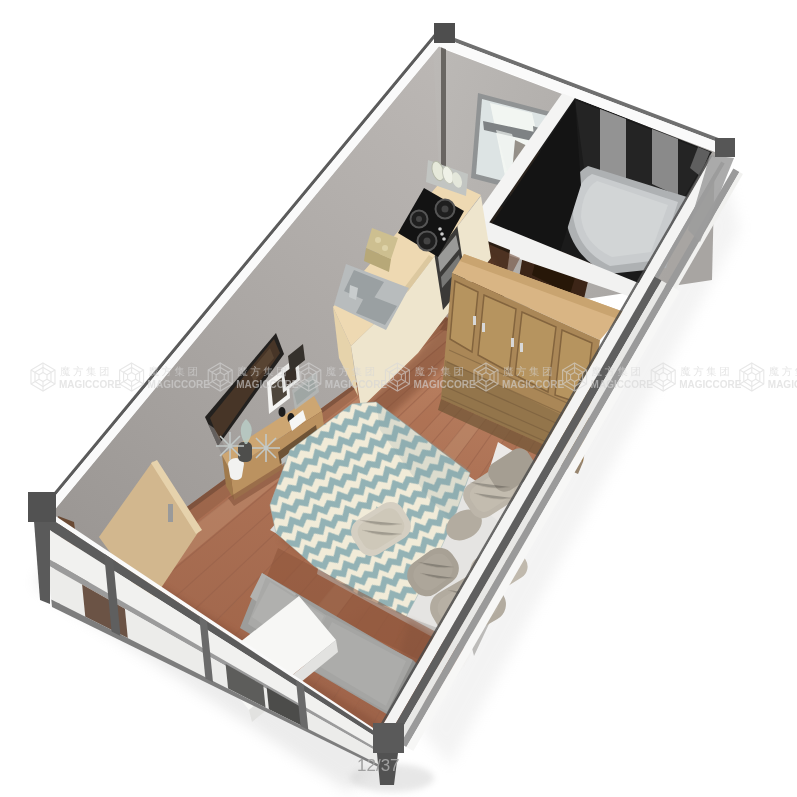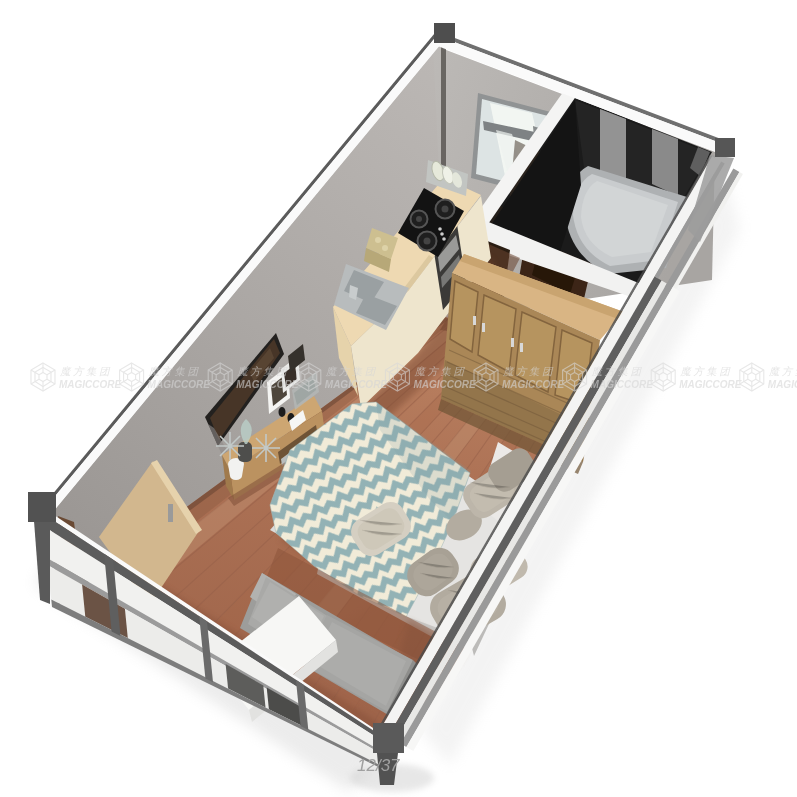--- a/index.html
+++ b/index.html
@@ -1,16 +1,16 @@
 <!DOCTYPE html>
 <html><head>
 <meta charset="utf-8">
 <style>
 html,body{margin:0;padding:0;background:#ffffff;}
-#scene{position:relative;width:797px;height:797px;font-family:"Liberation Sans",sans-serif;font-style:italic;}
+#scene{position:relative;width:797px;height:797px;font-family:"Liberation Sans",sans-serif;}
 svg{position:absolute;left:0;top:0;}
 </style>
 </head>
 <body>
 <div id="scene">
 <svg width="797" height="797" viewBox="0 0 797 797">
 <defs>
 <linearGradient id="lwall" x1="443" y1="41" x2="50" y2="515" gradientUnits="userSpaceOnUse">
 <stop offset="0" stop-color="#bcb8b5"></stop>
           <stop offset="0.55" stop-color="#aba7a4"></stop>

